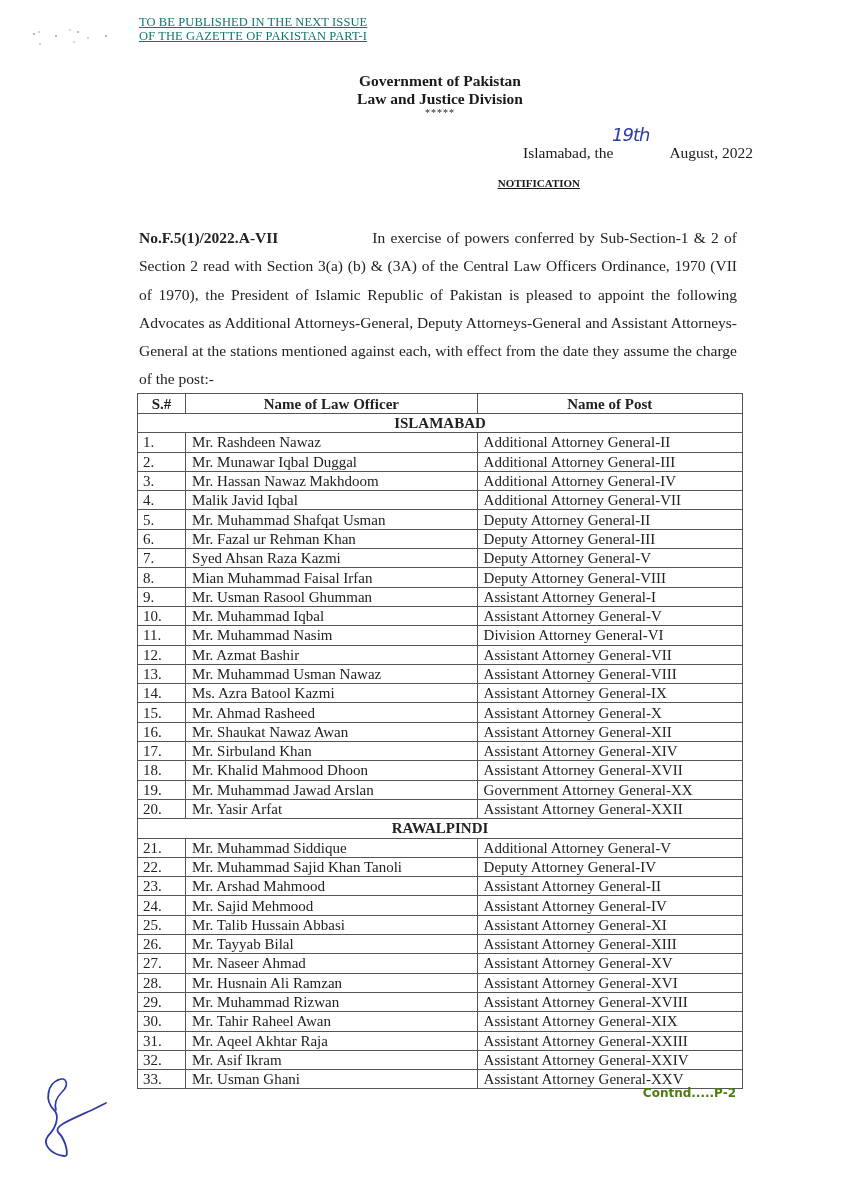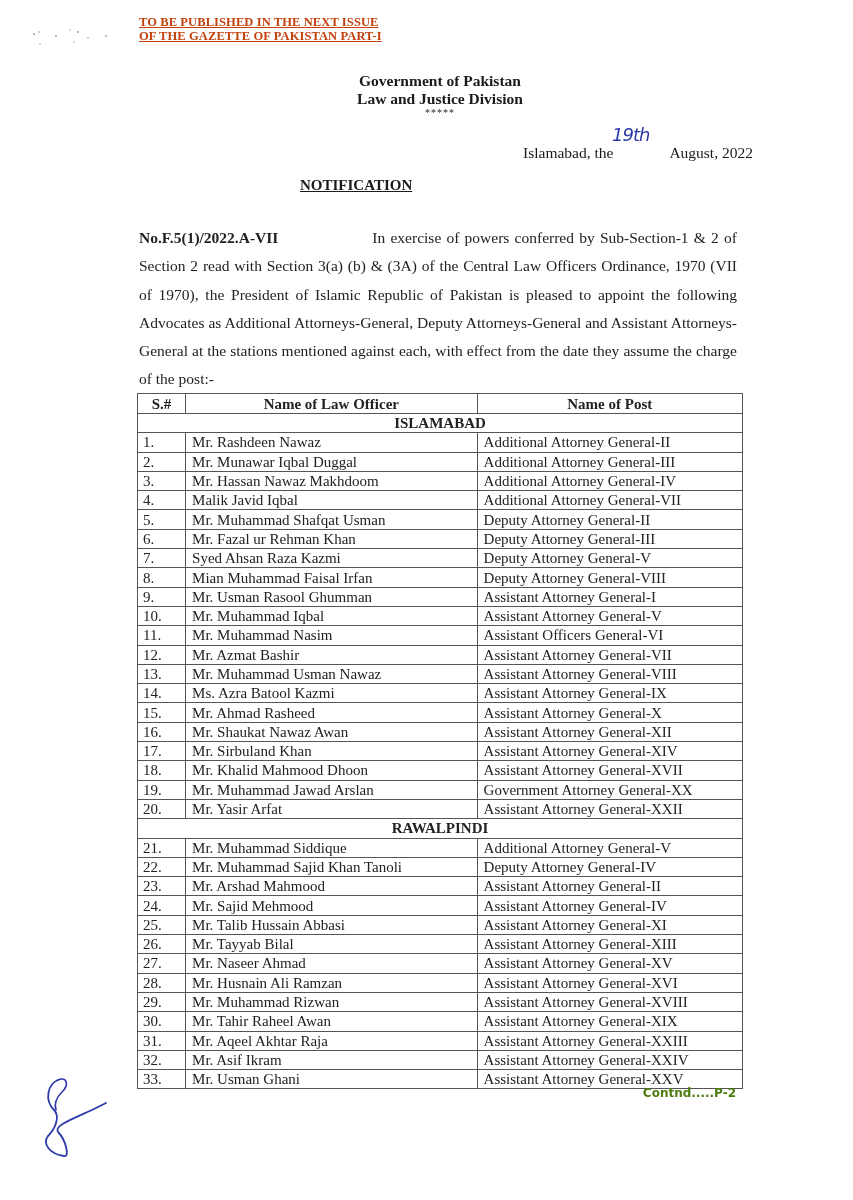--- a/index.html
+++ b/index.html
@@ -3,36 +3,36 @@
   <meta charset="utf-8">
   <style>
     html, body { margin: 0; padding: 0; }
     body {
       width: 853px; height: 1200px; position: relative; overflow: hidden;
       background: #ffffff; color: #1a1a1a;
       font-family: "Liberation Serif", "DejaVu Serif", serif;
     }
     .abs { position: absolute; }
     .gazette {
-      left: 139px; top: 15px; font-size: 12.5px; font-weight: bold; line-height: 14px;
-      text-decoration: underline; color: #c2410c; letter-spacing: 0.1px;
+      left: 139px; top: 15px; font-size: 12.5px; font-weight: normal; line-height: 14px;
+      text-decoration: underline; color: #0f766e; letter-spacing: 0.1px;
     }
     .specks { left: 28px; top: 22px; width: 90px; height: 30px; }
     .center-head {
       left: 300px; width: 280px; text-align: center; font-weight: bold; font-size: 15.5px; line-height: 18px;
     }
     .stars { left: 300px; width: 280px; text-align: center; font-size: 10px; top: 107px; letter-spacing: 1px; }
     .dateline { left: 523px; top: 144px; font-size: 15.5px; }
     .dateline .gap { display: inline-block; width: 56px; }
     .handdate {
       left: 612px; top: 124px; font-family: "DejaVu Sans", sans-serif; font-style: italic;
       color: #2d3aa8; font-size: 18px; letter-spacing: -1px;
     }
     .notif {
-      left: 300px; width: 280px; top: 177px; text-align: left; font-weight: bold; font-size: 15px;
+      left: 300px; width: 280px; top: 177px; text-align: right; font-weight: bold; font-size: 11px;
       text-decoration: underline;
     }
     .para {
       left: 139px; top: 224px; width: 598px; font-size: 15.5px; line-height: 28.3px; text-align: justify;
       color: #222;
     }
     .para .ref { font-weight: bold; }
     .para .tab { display: inline-block; width: 94px; }
     table.officers {
       position: absolute; left: 137px; top: 393px; width: 606px;
@@ -147,21 +147,21 @@
         <td class="post">Assistant Attorney General-I</td>
       </tr>
       <tr>
         <td class="sn">10.</td>
         <td class="name">Mr. Muhammad Iqbal</td>
         <td class="post">Assistant Attorney General-V</td>
       </tr>
       <tr>
         <td class="sn">11.</td>
         <td class="name">Mr. Muhammad Nasim</td>
-        <td class="post">Assistant Officers General-VI</td>
+        <td class="post">Division Attorney General-VI</td>
       </tr>
       <tr>
         <td class="sn">12.</td>
         <td class="name">Mr. Azmat Bashir</td>
         <td class="post">Assistant Attorney General-VII</td>
       </tr>
       <tr>
         <td class="sn">13.</td>
         <td class="name">Mr. Muhammad Usman Nawaz</td>
         <td class="post">Assistant Attorney General-VIII</td>

